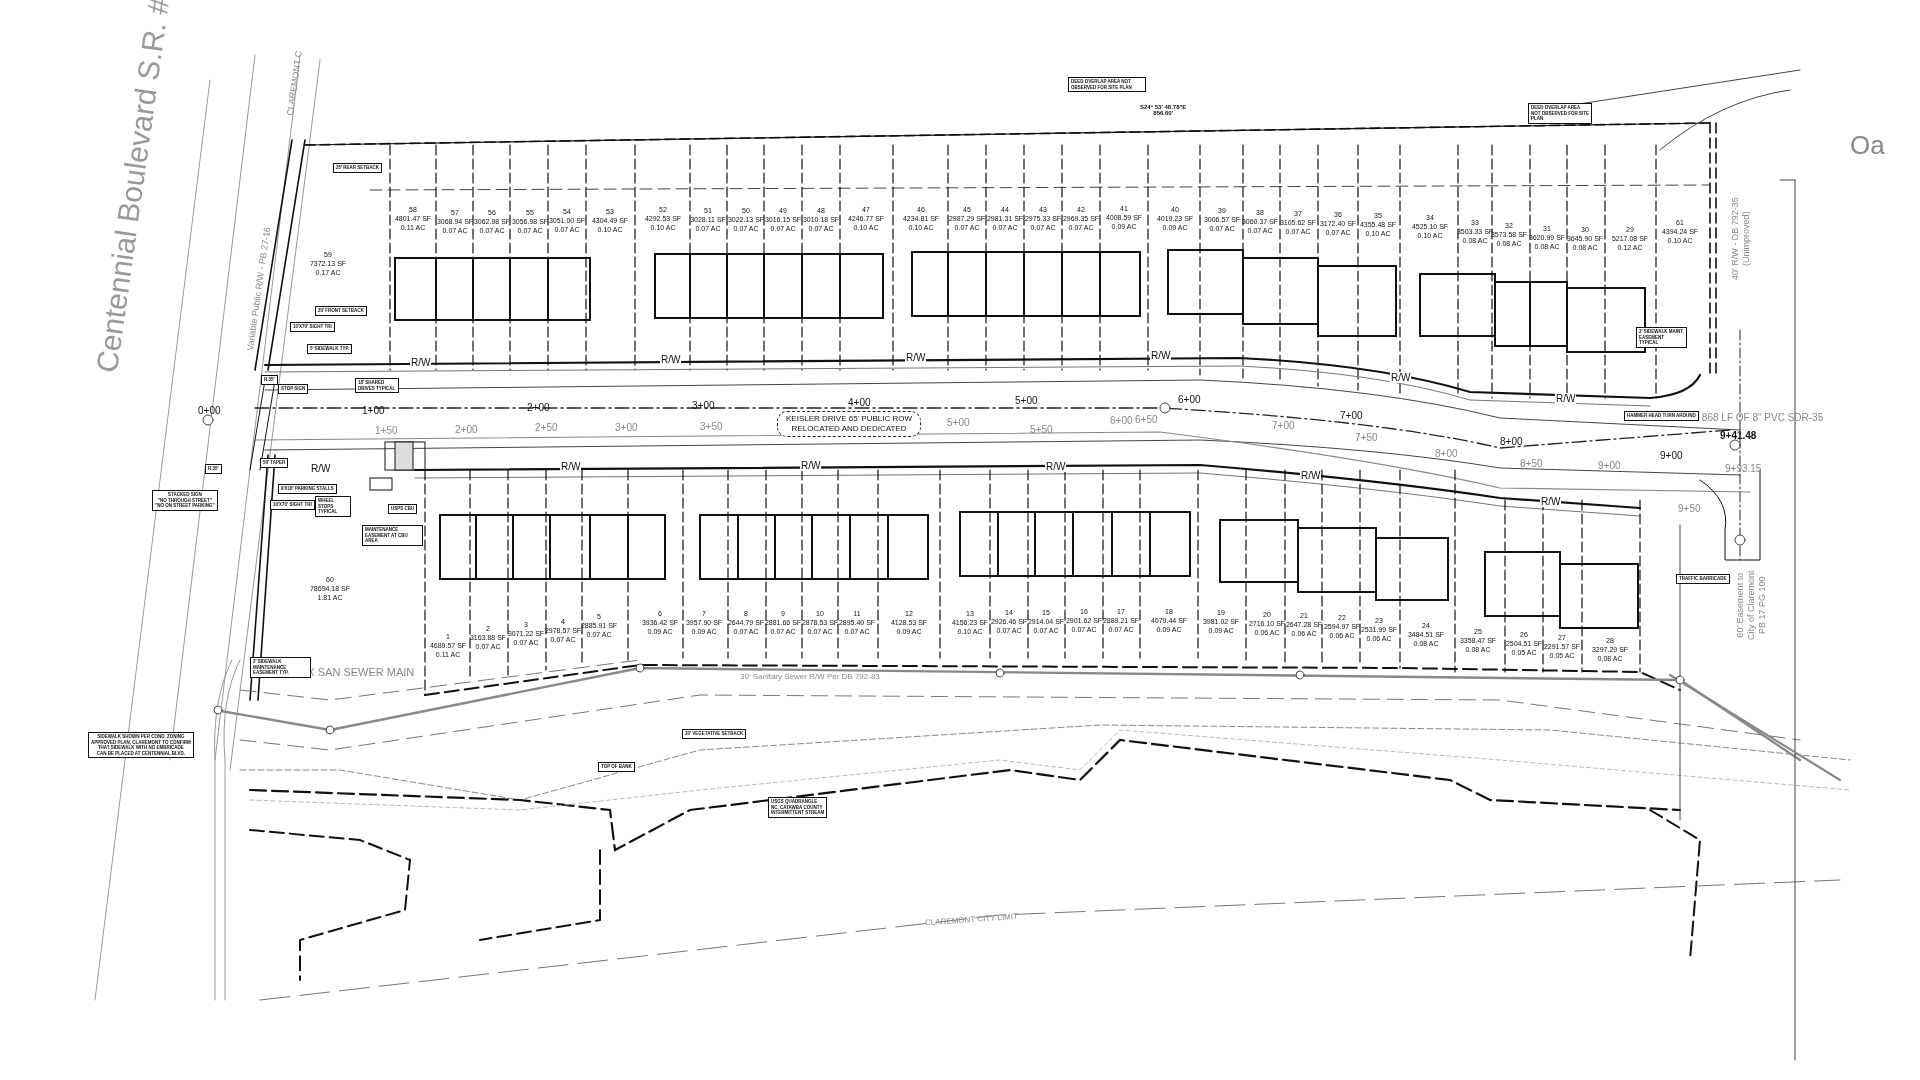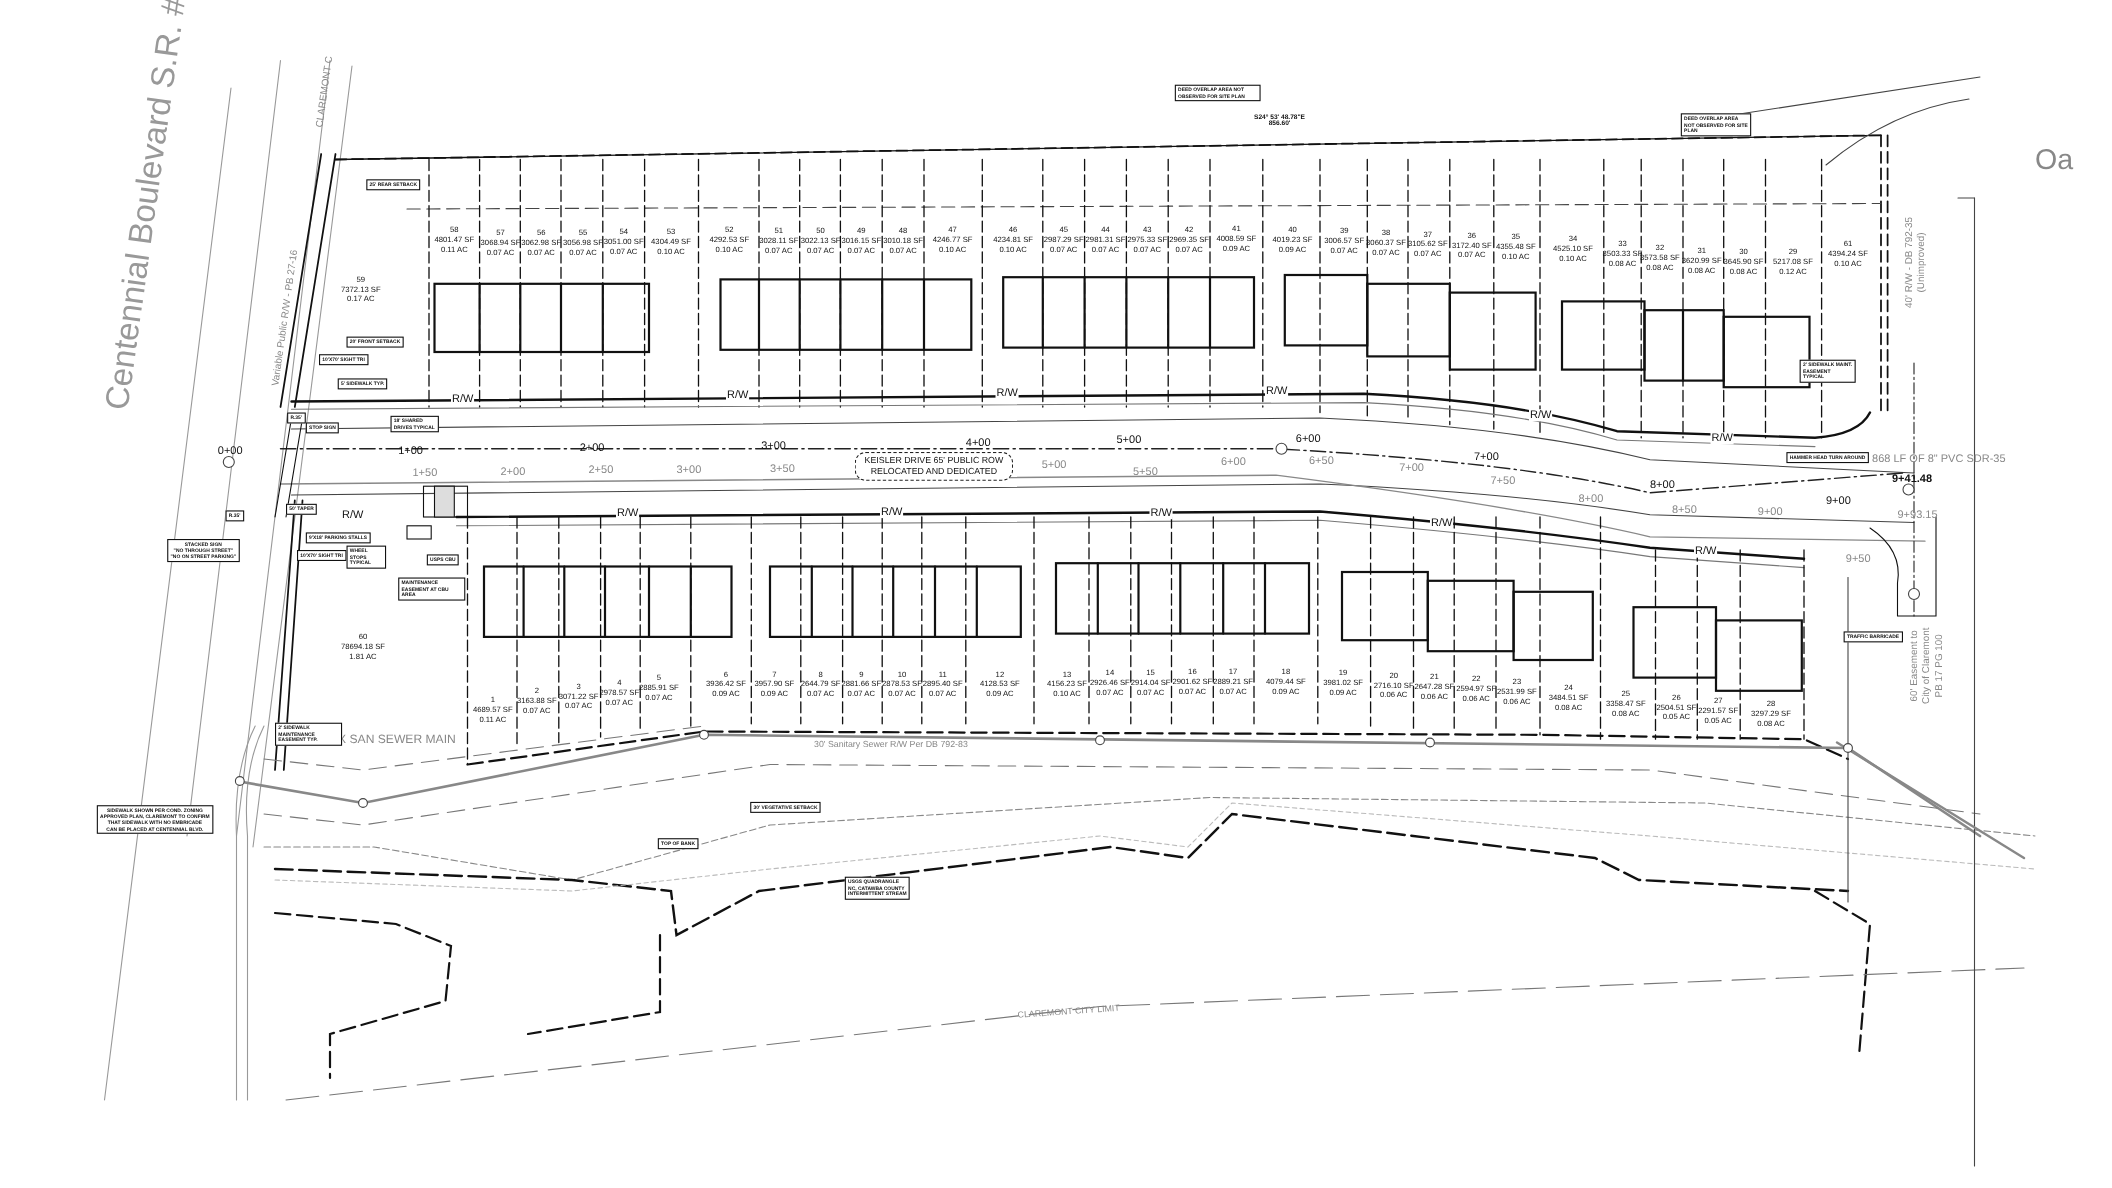--- a/index.html
+++ b/index.html
@@ -255,37 +255,37 @@
 
 <div class="cloud" style="left:777px;top:411px;">
   <div>KEISLER DRIVE 65' PUBLIC ROW</div>
   <div>RELOCATED AND DEDICATED</div>
 </div>
 
 <div class="sta" style="left:198px;top:405px;">0+00</div>
 <div class="sta" style="left:362px;top:405px;">1+00</div>
 <div class="sta" style="left:527px;top:402px;">2+00</div>
 <div class="sta" style="left:692px;top:400px;">3+00</div>
-<div class="sta" style="left:848px;top:397px;margin-left:30px;">4+00</div>
+<div class="sta" style="left:848px;top:397px;">4+00</div>
 <div class="sta" style="left:1015px;top:395px;">5+00</div>
 <div class="sta" style="left:1178px;top:394px;">6+00</div>
 <div class="sta" style="left:1340px;top:410px;">7+00</div>
 <div class="sta" style="left:1500px;top:436px;">8+00</div>
 <div class="sta" style="left:1660px;top:450px;">9+00</div>
 <div class="sta" style="left:1720px;top:430px;font-weight:bold;">9+41.48</div>
 
 <div class="sta grey" style="left:375px;top:425px;">1+50</div>
 <div class="sta grey" style="left:455px;top:424px;">2+00</div>
 <div class="sta grey" style="left:535px;top:422px;">2+50</div>
 <div class="sta grey" style="left:615px;top:422px;">3+00</div>
 <div class="sta grey" style="left:700px;top:421px;">3+50</div>
 <div class="sta grey" style="left:947px;top:417px;">5+00</div>
 <div class="sta grey" style="left:1030px;top:424px;">5+50</div>
 <div class="sta grey" style="left:1110px;top:415px;">6+00</div>
-<div class="sta grey" style="left:1190px;top:414px;">6+50</div>
+<div class="sta grey" style="left:1135px;top:414px;">6+50</div>
 <div class="sta grey" style="left:1272px;top:420px;">7+00</div>
 <div class="sta grey" style="left:1355px;top:432px;">7+50</div>
 <div class="sta grey" style="left:1435px;top:448px;">8+00</div>
 <div class="sta grey" style="left:1520px;top:458px;">8+50</div>
 <div class="sta grey" style="left:1598px;top:460px;">9+00</div>
 <div class="sta grey" style="left:1678px;top:463px;margin-top:40px;">9+50</div>
 <div class="sta grey" style="left:1725px;top:463px;">9+93.15</div>
 
 <div class="rw" style="left:410px;top:357px;">R/W</div>
 <div class="rw" style="left:660px;top:354px;">R/W</div>

